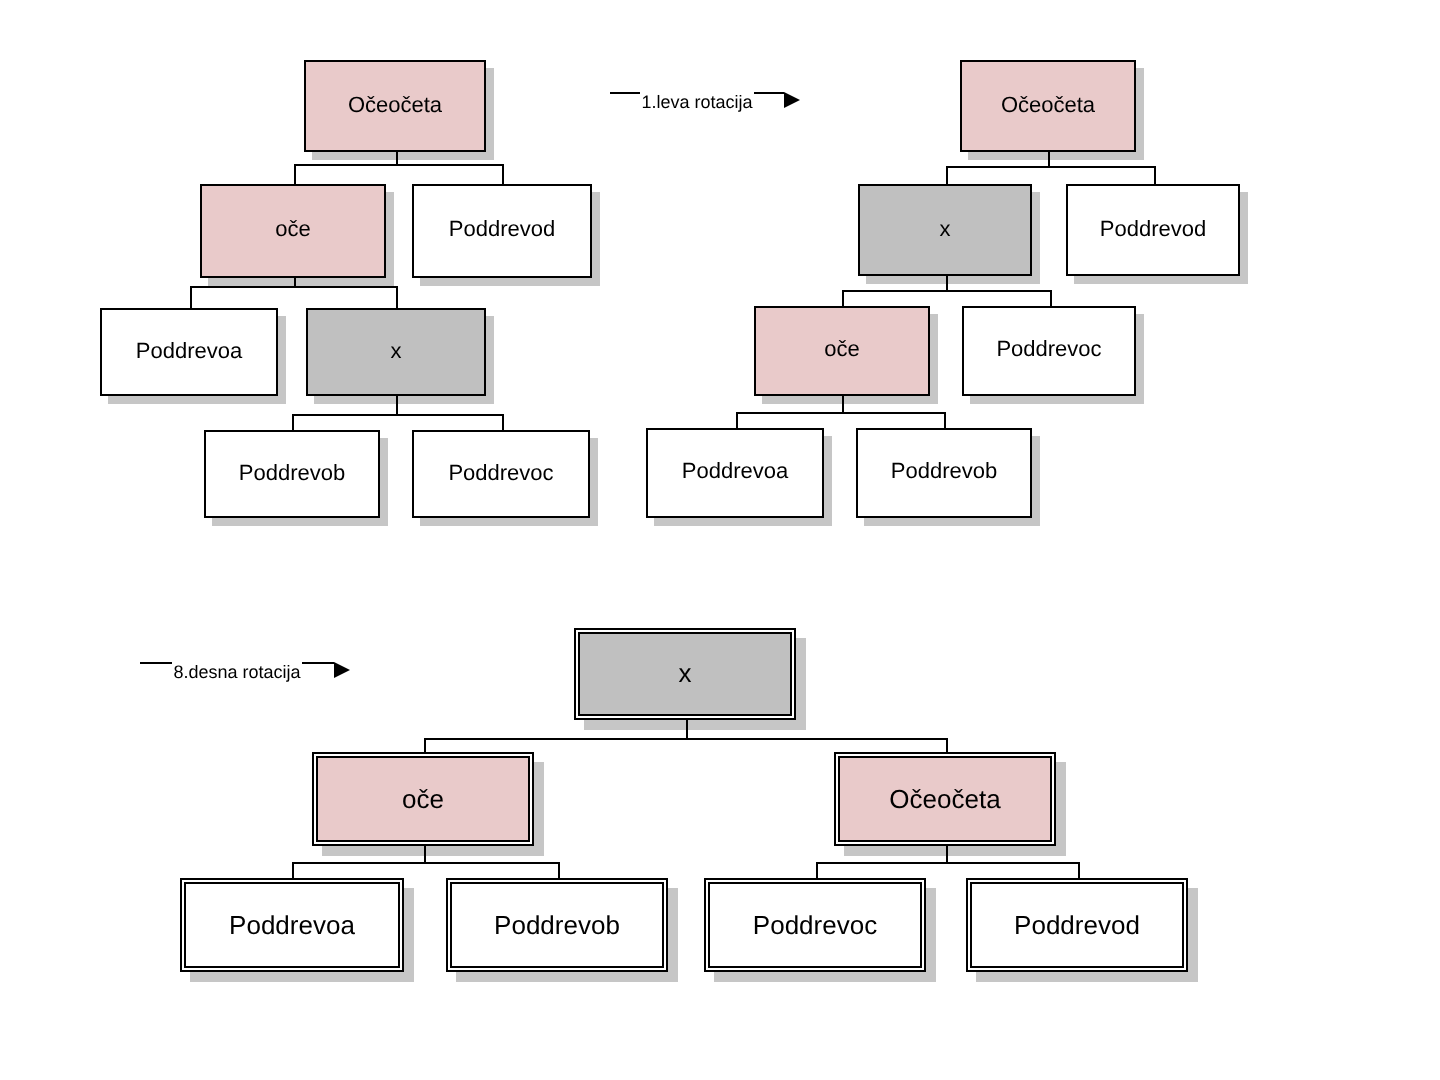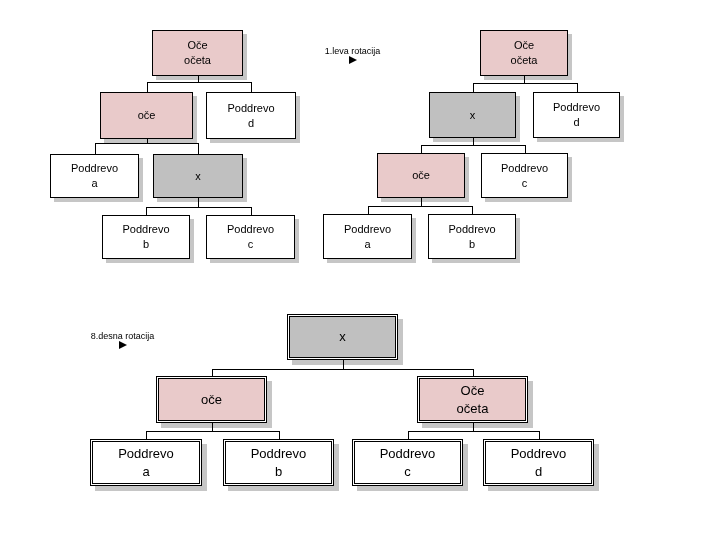--- a/index.html
+++ b/index.html
@@ -12,21 +12,21 @@
     position: relative;
     width: 720px;
     height: 540px;
     background: #ffffff;
     overflow: hidden;
   }
   .node {
     position: absolute;
     box-sizing: border-box;
     display: flex;
-    flex-direction: column;
+    flex-direction: row;
     align-items: center;
     justify-content: center;
     text-align: left;
     color: #000;
     line-height: 1.35;
     background: #fff;
   }
   .node.single {
     border: 1px solid #000;
     box-shadow: 4px 4px 0 0 var(--shadow);
@@ -35,23 +35,21 @@
     border: 1px solid #000;
     box-shadow: inset 0 0 0 1px #ffffff, inset 0 0 0 2px #000000, 5px 5px 0 0 var(--shadow);
   }
   .cline {
     position: absolute;
     background: #000;
   }
   .arrow {
     position: absolute;
     display: flex;
-    align-items: center;
     height: 12px;
-    flex-direction: column;
   }
   .arrow .aline {
     flex: 1 1 auto;
     height: 1px;
     background: #000;
   }
   .arrow .alabel {
     flex: 0 0 auto;
     font-size: 9px;
     line-height: 10px;

